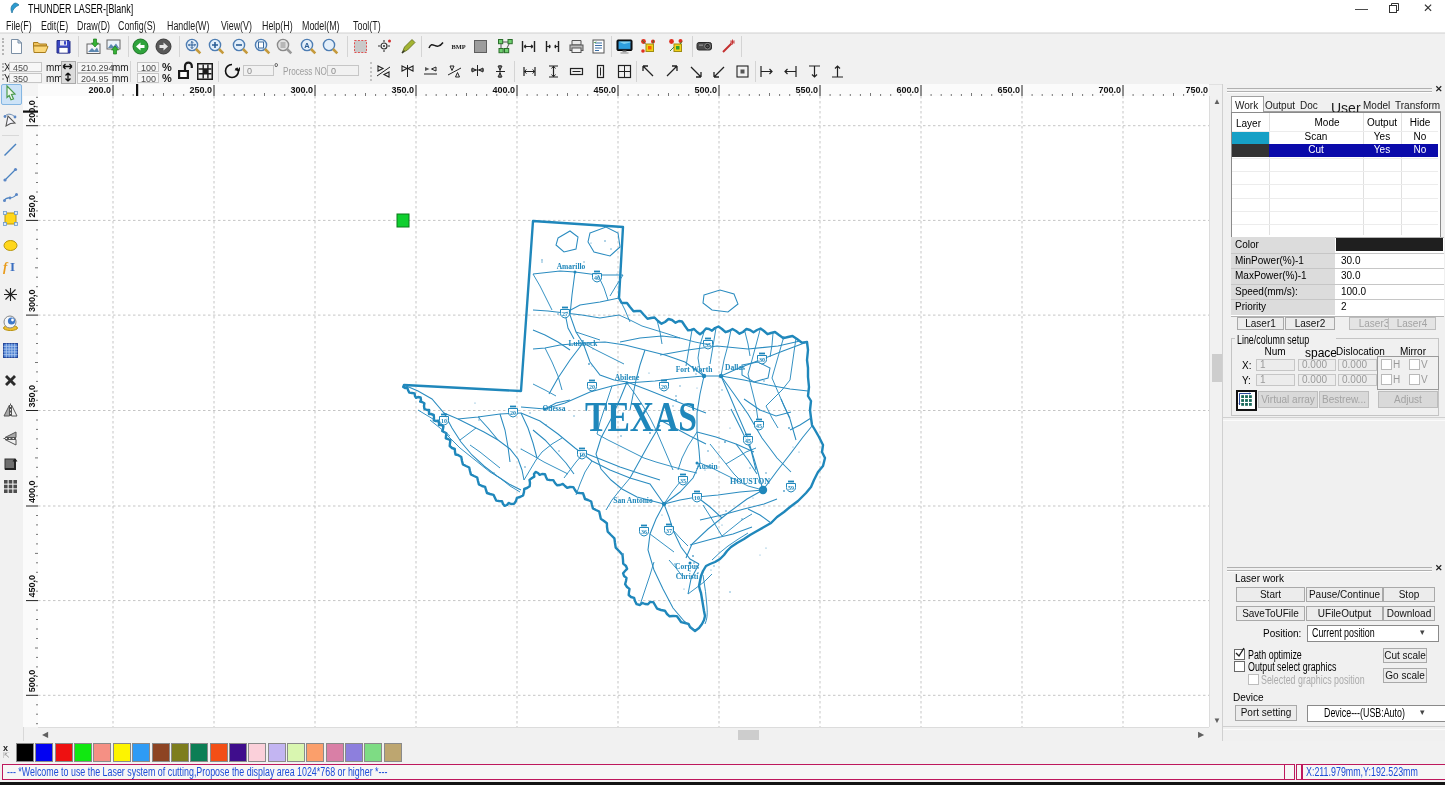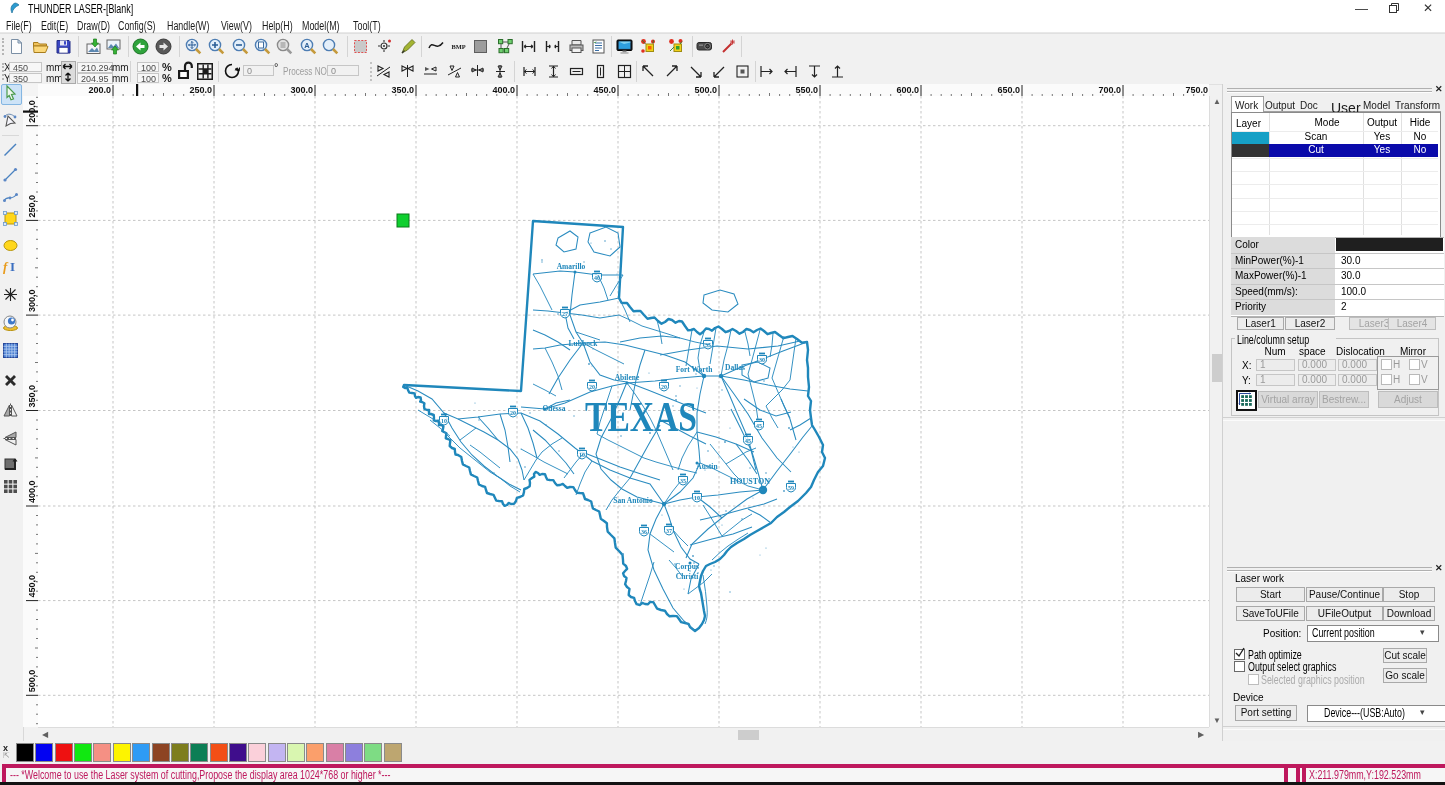--- a/index.html
+++ b/index.html
@@ -18,21 +18,21 @@
 #rulerleft{left:23px;top:96px;width:15px;height:631px;background:#fbfbfb;border-right:1px solid #9a9a9a}
 #cornerbx{left:23px;top:84px;width:15px;height:12px;background:#f4f4f4;border-right:1px solid #bbb;border-bottom:1px solid #bbb}
 #canvas{left:38px;top:96px;width:1171px;height:631px;background:#ffffff}
 #vscroll{left:1209px;top:96px;width:13px;height:631px;background:#f1f1f1;border-left:1px solid #dcdcdc}
 #hscroll{left:38px;top:727px;width:1171px;height:14px;background:#f1f1f1;border-top:1px solid #dcdcdc}
 #rpanel{left:1222px;top:84px;width:223px;height:658px;background:#f0f0f0;border-left:1px solid #d0d0d0}
 #palette{left:0;top:741px;width:1445px;height:21px;background:#f1f1f1}
 #statusbar{left:0;top:762px;width:1445px;height:20px;background:#f1f1f1}
 #blackstrip{left:0;top:782px;width:1445px;height:3px;background:#131313}
 .sw{position:absolute;top:2px;width:16px;height:17px;border:1px solid #8a8a8a}
-.sunken{position:absolute;background:#f6f6f6;border:4px solid #be185d;font-size:11px;color:#be185d;line-height:14px}
+.sunken{position:absolute;background:#f6f6f6;border:1px solid #be185d;font-size:11px;color:#1d4ed8;line-height:14px}
 .btn{position:absolute;background:#ececec;border:1px solid #a9a9a9;font-size:10px;color:#111;text-align:center;overflow:hidden}
 .btnd{position:absolute;background:#e4e4e4;border:1px solid #bdbdbd;font-size:10px;color:#a3a3a3;text-align:center;overflow:hidden}
 .cb{position:absolute;width:9px;height:9px;background:#fff;border:1px solid #6a6a6a}
 .t72{display:inline-block;transform:scaleX(0.74);transform-origin:0 50%;white-space:nowrap}
 </style></head>
 <body>
 <div class="abs" id="titlebar">
  <svg class="abs" style="left:8px;top:2px" width="13" height="13" viewBox="0 0 13 13">
       <path d="M7 1 C3 3 2 7 4 11 C5 7 7 5 11 3 C10 2 8.5 1 7 1 Z" fill="#2d9bd0" stroke="#1b6e9a" stroke-width="0.7"></path>
     </svg>
@@ -955,21 +955,21 @@
     <div class="abs" style="left:118px;top:217px;font-size:10px">2</div>
     <div class="abs" style="left:8px;top:215px;width:213px;height:1px;background:#c6c6c6"></div>
     <div class="abs" style="left:113px;top:154px;width:107px;height:13px;background:#1f1f1f"></div>
     <div class="btn" style="left:14px;top:233px;width:45px;height:11px;line-height:11px">Laser1</div>
     <div class="btn" style="left:62px;top:233px;width:48px;height:11px;line-height:11px">Laser2</div>
     <div class="btnd" style="left:126px;top:233px;width:48px;height:11px;line-height:11px">Laser3</div>
     <div class="btnd" style="left:165px;top:233px;width:46px;height:11px;line-height:11px">Laser4</div>
     <div class="abs" style="left:8px;top:254px;width:206px;height:76px;border:1px solid #c4c4c4"></div>
     <div class="abs" style="left:12px;top:249px;font-size:12px;background:#f0f0f0;padding:0 2px"><span class="t72">Line/column setup</span></div>
     <div class="abs" style="left:33px;top:262px;width:38px;font-size:10px;text-align:center">Num</div>
-    <div class="abs" style="left:76px;top:262px;width:38px;font-size:10px;text-align:left">space</div>
+    <div class="abs" style="left:76px;top:262px;width:38px;font-size:12px;text-align:right">space</div>
     <div class="abs" style="left:113px;top:262px;width:48px;font-size:10px;text-align:center">Dislocation</div>
     <div class="abs" style="left:165px;top:262px;width:38px;font-size:10px;text-align:right">Mirror</div>
     <div class="abs" style="left:19px;top:276px;font-size:10px">X:</div>
     <div class="fld" style="left:33px;top:275px;width:34px;height:10px;background:#ececec;color:#9a9a9a;font-size:10px">1</div>
     <div class="fld" style="left:75px;top:275px;width:33px;height:10px;background:#ececec;color:#9a9a9a;font-size:10px">0.000</div>
     <div class="fld" style="left:115px;top:275px;width:34px;height:10px;background:#ececec;color:#9a9a9a;font-size:10px">0.000</div>
     <div class="cb" style="left:158px;top:275px;border-color:#b9b9b9"></div>
     <div class="abs" style="left:170px;top:275px;font-size:10px;color:#9a9a9a">H</div>
     <div class="cb" style="left:186px;top:275px;border-color:#b9b9b9"></div>
     <div class="abs" style="left:198px;top:275px;font-size:10px;color:#9a9a9a">V</div>

